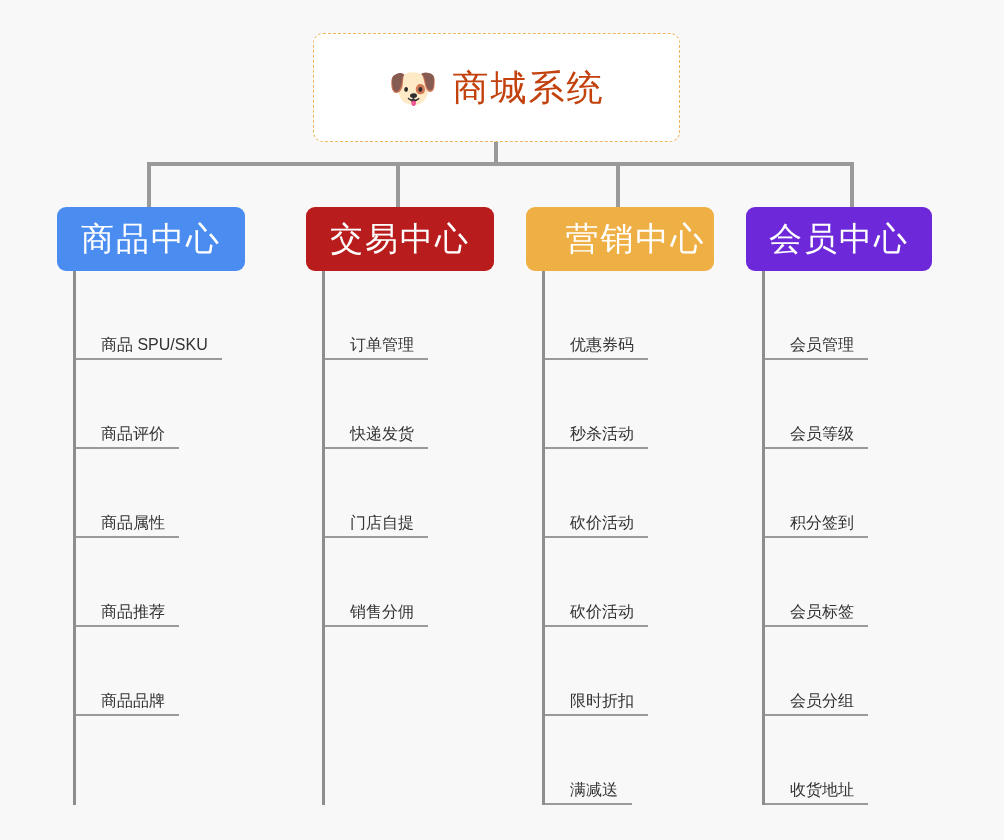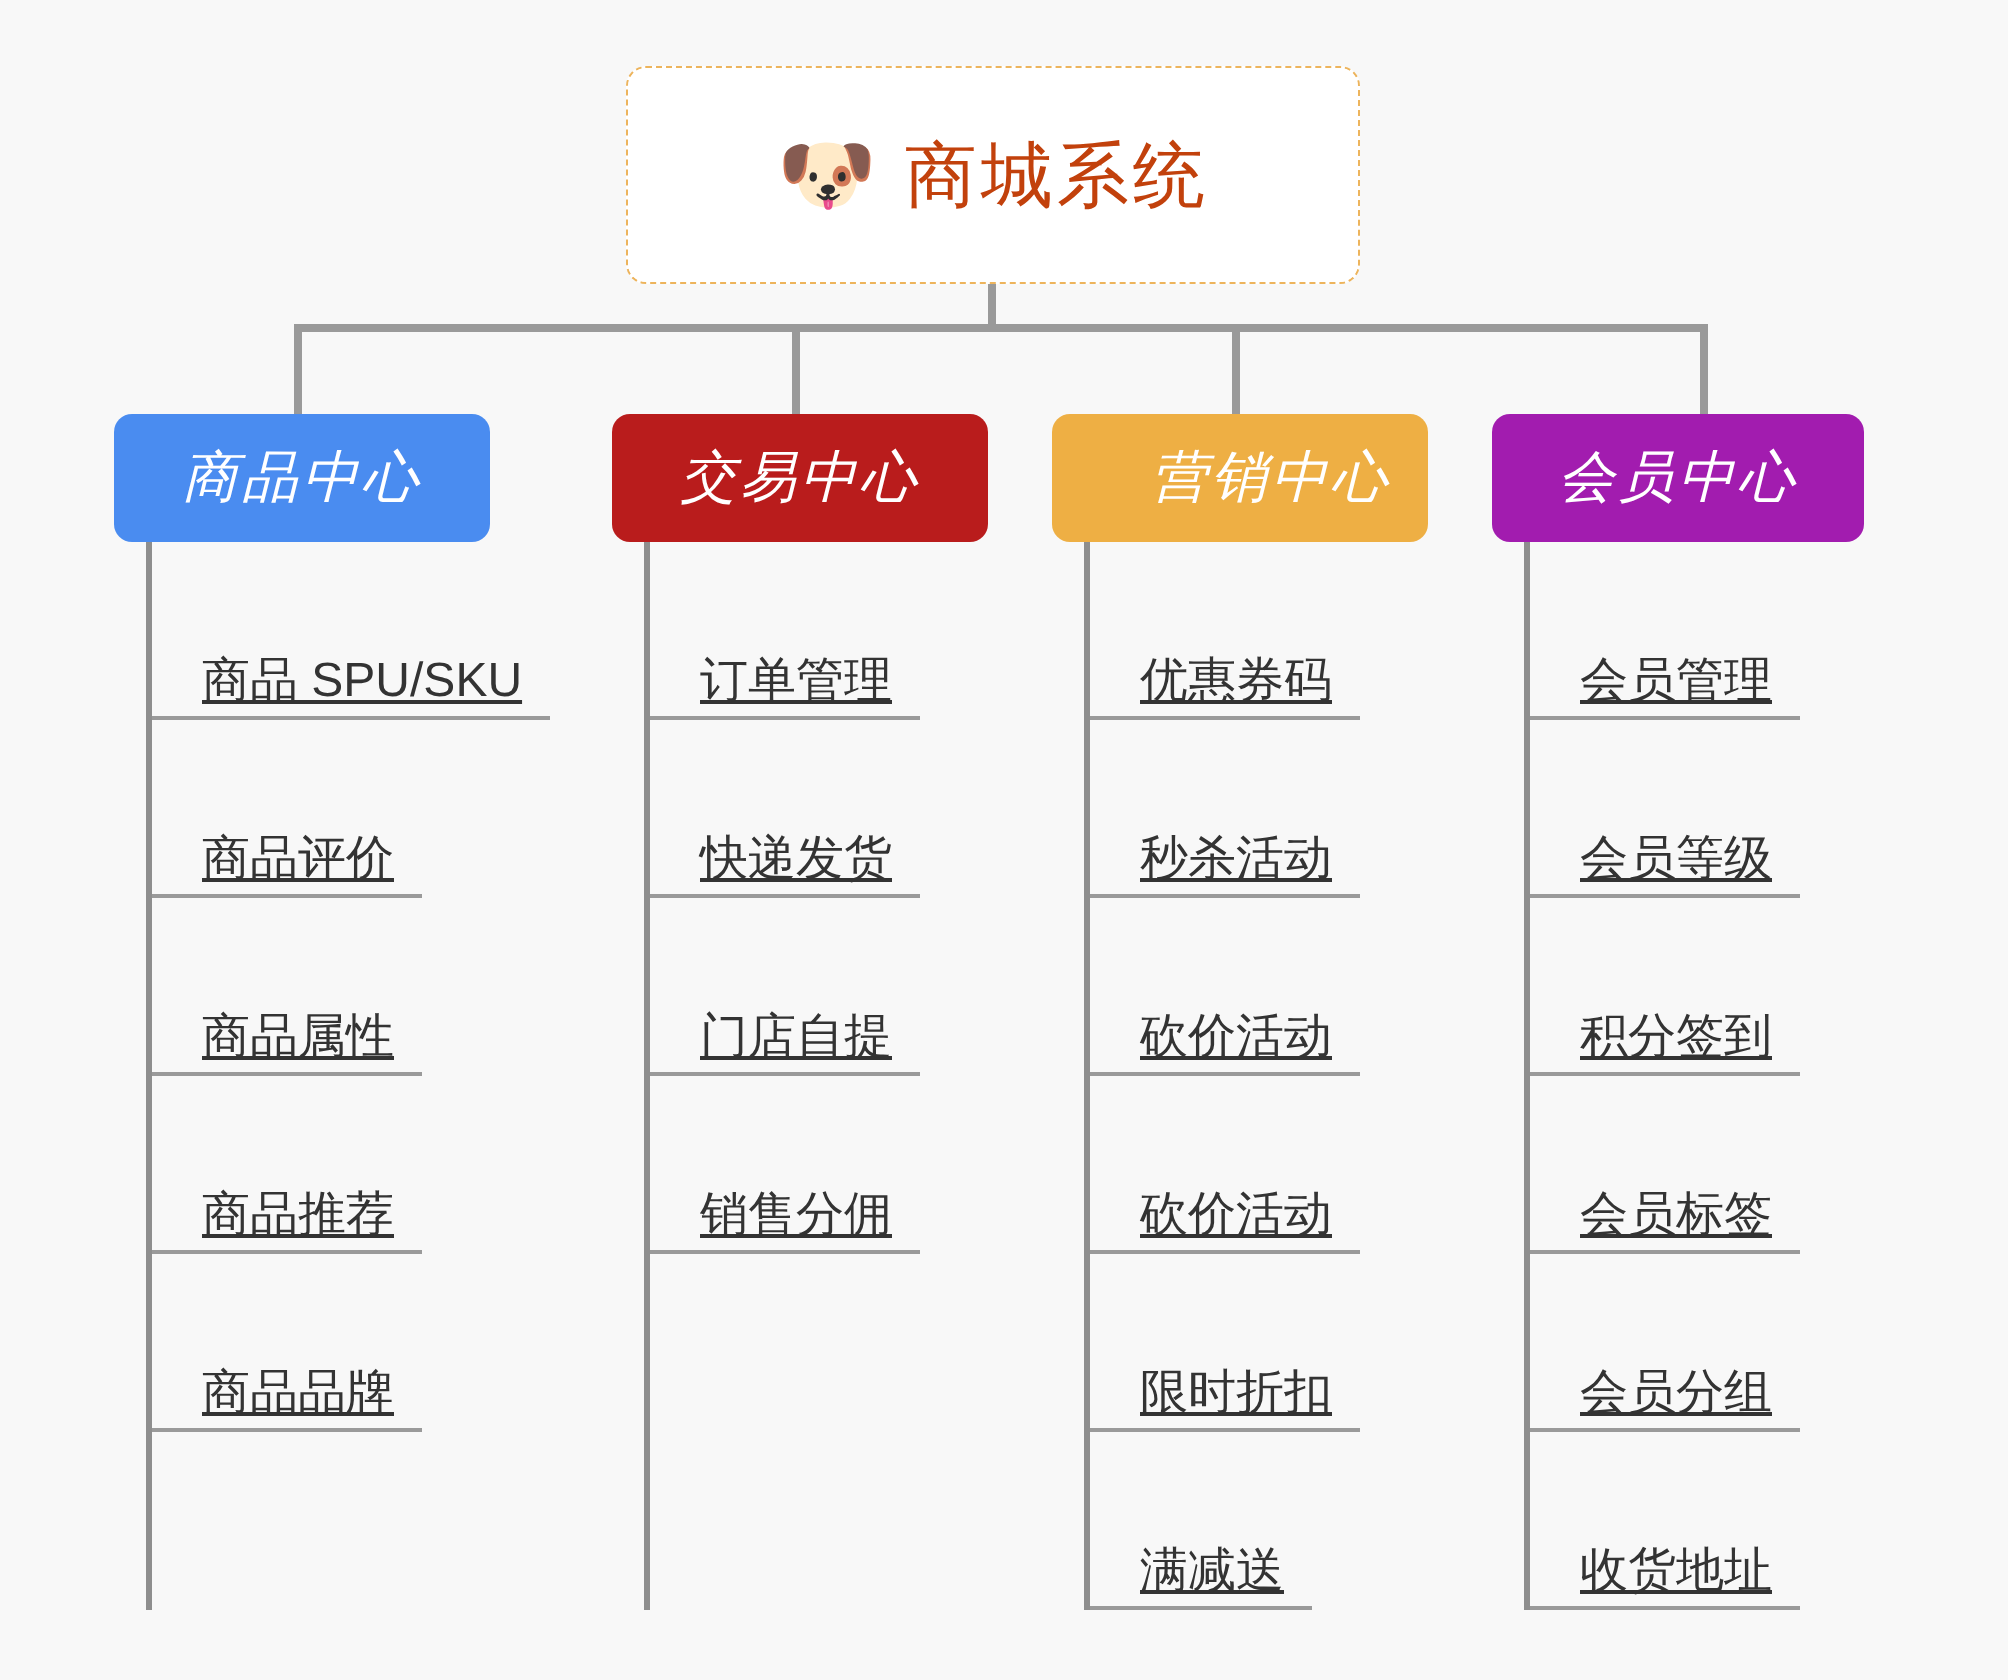--- a/index.html
+++ b/index.html
@@ -47,24 +47,23 @@
   .conn-drop{top:162px;width:4px;height:45px;}
 
   
   .column{position:absolute;top:207px;}
   .col-header{
     height:64px;
     box-sizing:border-box;
     border-radius:9px;
     display:flex;align-items:center;justify-content:center;
     color:#ffffff;
-    font-size:28px;
+    font-size:33px;
     letter-spacing:2px;
     white-space:nowrap;
-    font-style:italic;
   }
   .col-rail{                 
     position:absolute;
     left:16px;
     top:64px;
     width:3px;
     background:#8e8e8e;
   }
   .leaves{
     position:relative;
@@ -72,27 +71,26 @@
     padding-left:16px;
   }
   .leaf{
     position:relative;
     height:89px;
     box-sizing:border-box;
     display:flex;
     align-items:flex-end;
   }
   .leaf-label{
-    font-size:24px;
+    font-size:16px;
     color:#333333;
     white-space:nowrap;
     padding:0 14px 5px 28px;
     line-height:1;
     border-bottom:2px solid #9a9a9a;
-    text-decoration:underline;
   }
 </style>
 </head>
 <body>
 
 <div id="stage">
 
   <div class="root-node">
     <span class="root-emoji">🐶</span>
     <span class="root-title">商城系统</span>
@@ -163,21 +161,21 @@
           <div class="leaf">
             <span class="leaf-label">限时折扣</span>
           </div>
           <div class="leaf">
             <span class="leaf-label">满减送</span>
           </div>
         </div>
         <div class="col-rail" style="height: 534px;"></div>
       </div>
       <div class="column" style="left: 746px; width: 186px;">
-        <div class="col-header" style="background: #a21caf;">会员中心</div>
+        <div class="col-header" style="background: #6d28d9;">会员中心</div>
         <div class="leaves">
           <div class="leaf">
             <span class="leaf-label">会员管理</span>
           </div>
           <div class="leaf">
             <span class="leaf-label">会员等级</span>
           </div>
           <div class="leaf">
             <span class="leaf-label">积分签到</span>
           </div>

